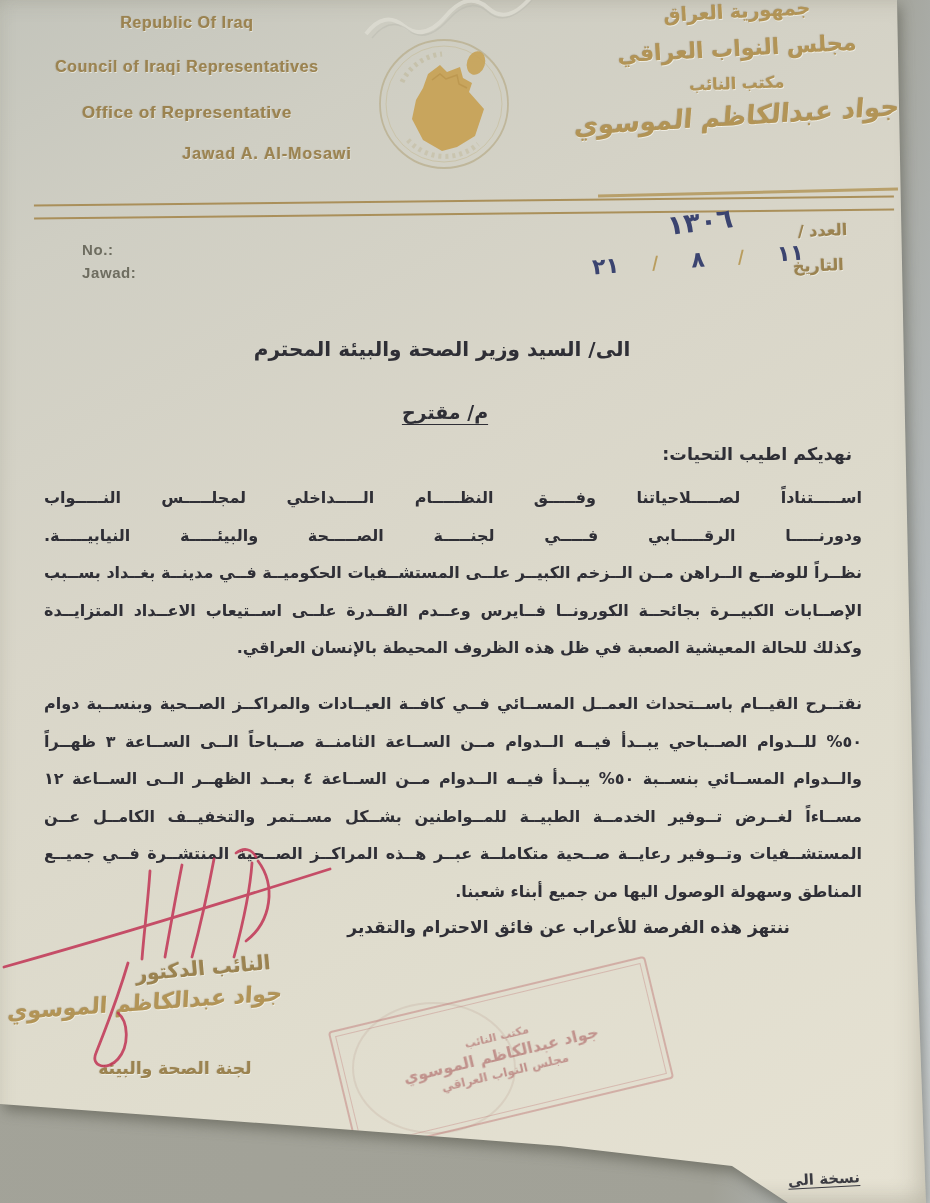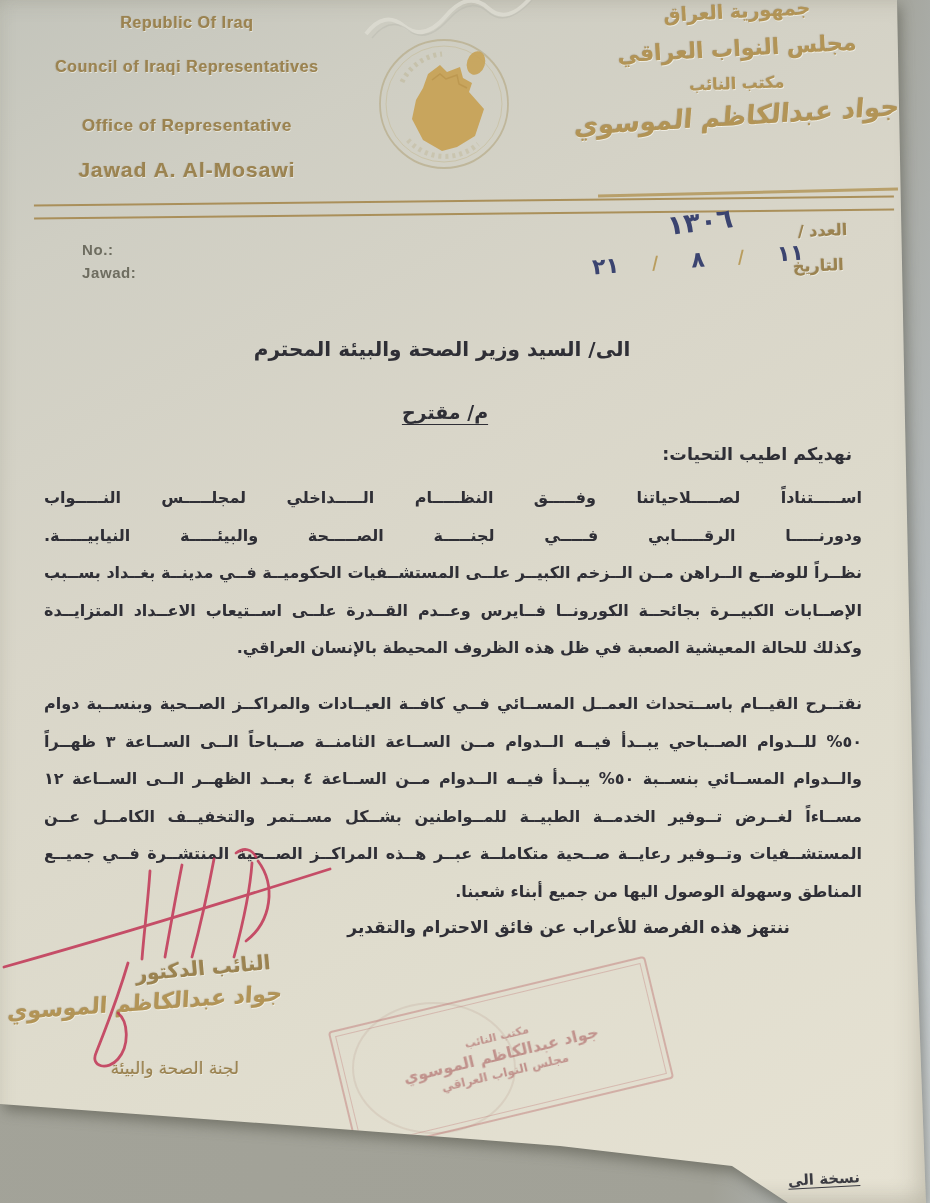--- a/index.html
+++ b/index.html
@@ -16,22 +16,22 @@
     box-shadow:inset -14px 0 22px rgba(110,105,88,.22), inset 0 -8px 18px rgba(110,105,88,.12);
   }
   .abs{position:absolute;}
   .gold{color:#9b8350;text-shadow:.5px 1px .5px rgba(255,255,248,.55),-0.5px -0.5px 1px rgba(110,85,40,.45);}
   .goldbright{color:#b29456;text-shadow:.5px 1px .5px rgba(255,255,248,.6),-0.5px -0.5px 1px rgba(120,90,40,.5);}
   
   .lh-en{left:22px;top:10px;width:330px;text-align:center;font-family:"Liberation Sans",sans-serif;}
   .lh-en div{font-weight:bold;letter-spacing:.6px;}
   .lh-en .l1{font-size:16px;margin-top:4px;}
   .lh-en .l2{font-size:16px;margin-top:26px;}
-  .lh-en .l3{font-size:17px;margin-top:40px;}
-  .lh-en .l4{font-size:21px;margin-top:22px;letter-spacing:1px;}
+  .lh-en .l3{font-size:17px;margin-top:27px;}
+  .lh-en .l4{font-size:16px;margin-top:22px;letter-spacing:1px;text-align:right;}
   
   .lh-ar{left:552px;top:0;width:370px;text-align:center;direction:rtl;}
   .lh-ar .a1{font-size:19px;font-weight:bold;letter-spacing:2px;transform:rotate(-3deg);}
   .lh-ar .a2{font-size:22px;font-weight:bold;letter-spacing:2px;margin-top:14px;transform:rotate(-3deg);}
   .lh-ar .a3{font-size:16px;font-weight:bold;letter-spacing:3px;margin-top:13px;transform:rotate(-2deg);}
   .lh-ar .a4{font-size:26px;font-weight:bold;white-space:nowrap;margin-top:8px;transform:rotate(-3.5deg) skewX(-8deg);}
   .rule-name{left:598px;top:191px;width:300px;height:3px;background:#b3965a;transform:rotate(-1.3deg);opacity:.85;}
   .rule-main{left:34px;top:200px;width:860px;height:11px;border-top:2.5px solid #a6894f;border-bottom:2.5px solid #a6894f;transform:rotate(-.6deg);opacity:.9;}
   
   .ref-en{left:82px;top:238px;font-family:"Liberation Sans",sans-serif;font-size:15px;font-weight:bold;color:#6e6d60;letter-spacing:.6px;line-height:23px;}
@@ -49,21 +49,21 @@
   .para{left:44px;right:68px;font-size:16px;}
   .p1{top:479px;}
   .p2{top:685px;}
   .pline{height:37.6px;line-height:37.6px;white-space:nowrap;}
   .jline{text-align:justify;text-align-last:justify;white-space:normal;height:37.6px;line-height:37.6px;overflow:visible;}
   .rline{text-align:right;}
   .closing{left:150px;right:140px;top:917px;text-align:right;font-size:17px;}
   
   .sig-title{left:118px;top:956px;width:170px;text-align:center;font-size:20px;font-weight:bold;transform:rotate(-5deg);white-space:nowrap;direction:rtl;}
   .sig-name{left:5px;top:990px;width:280px;text-align:center;font-size:22px;font-weight:bold;white-space:nowrap;transform:rotate(-4deg) skewX(-7deg);direction:rtl;}
-  .sig-committee{left:80px;top:1058px;width:190px;text-align:center;font-size:17px;font-weight:normal;direction:rtl;white-space:nowrap;}
+  .sig-committee{left:80px;top:1058px;width:190px;text-align:center;font-size:17px;font-weight:bold;direction:rtl;white-space:nowrap;}
   
   .stamp{left:338px;top:992px;width:322px;height:122px;transform:rotate(-13.5deg);border:2.5px solid rgba(190,112,112,.5);border-radius:4px;opacity:.85;}
   .stamp-inner{position:absolute;inset:4px;border:1.5px solid rgba(190,112,112,.4);display:flex;flex-direction:column;justify-content:center;align-items:center;direction:rtl;color:rgba(172,98,98,.72);filter:blur(.5px);gap:2px;}
   .stamp-inner .s1{font-size:11px;font-weight:bold;}
   .stamp-inner .s2{font-size:16px;font-weight:bold;}
   .stamp-inner .s3{font-size:12px;font-weight:bold;}
   .stamp-ghost{left:352px;top:1002px;width:160px;height:128px;border:2px solid rgba(160,120,108,.14);border-radius:50%;}
   
   .copy-to{left:788px;top:1170px;font-size:15px;font-weight:bold;color:#3b3b42;text-decoration:underline;text-underline-offset:3px;transform:rotate(-3deg);direction:rtl;}
   .corner-glint{left:0;top:1190px;width:16px;height:11px;background:rgba(250,250,244,.85);transform:rotate(14deg);}

